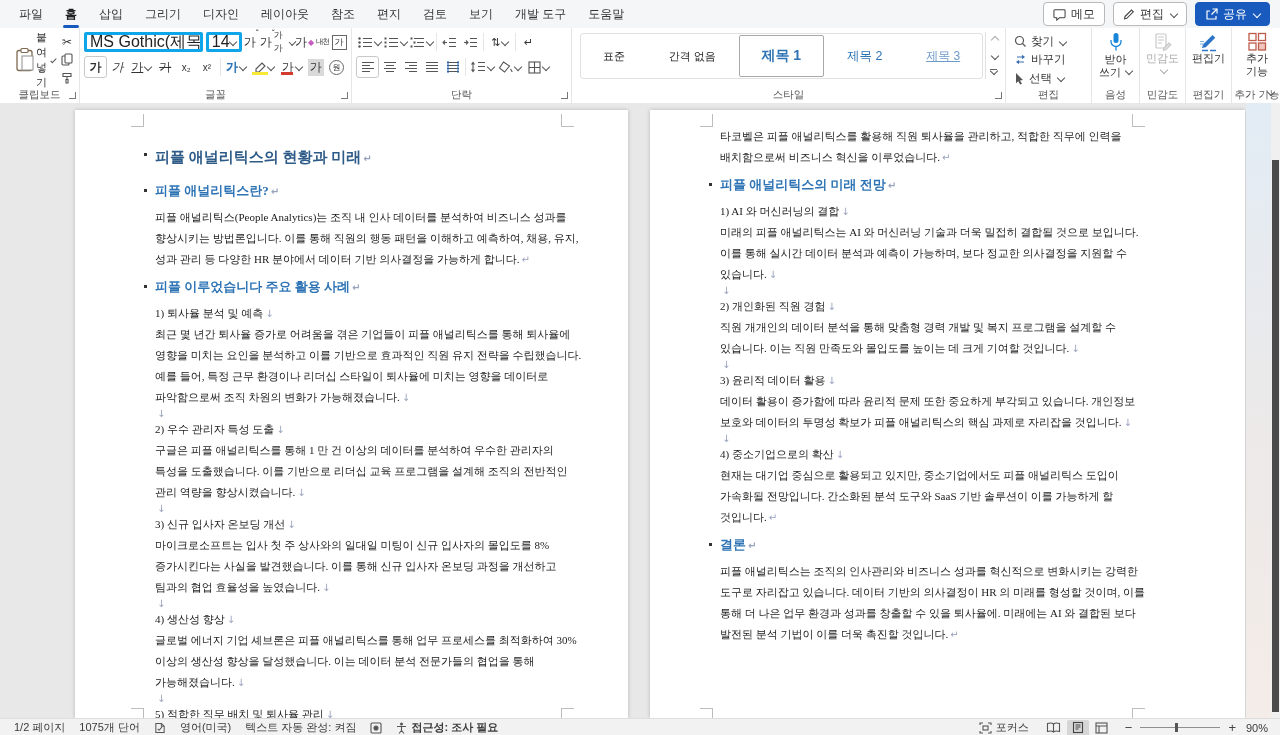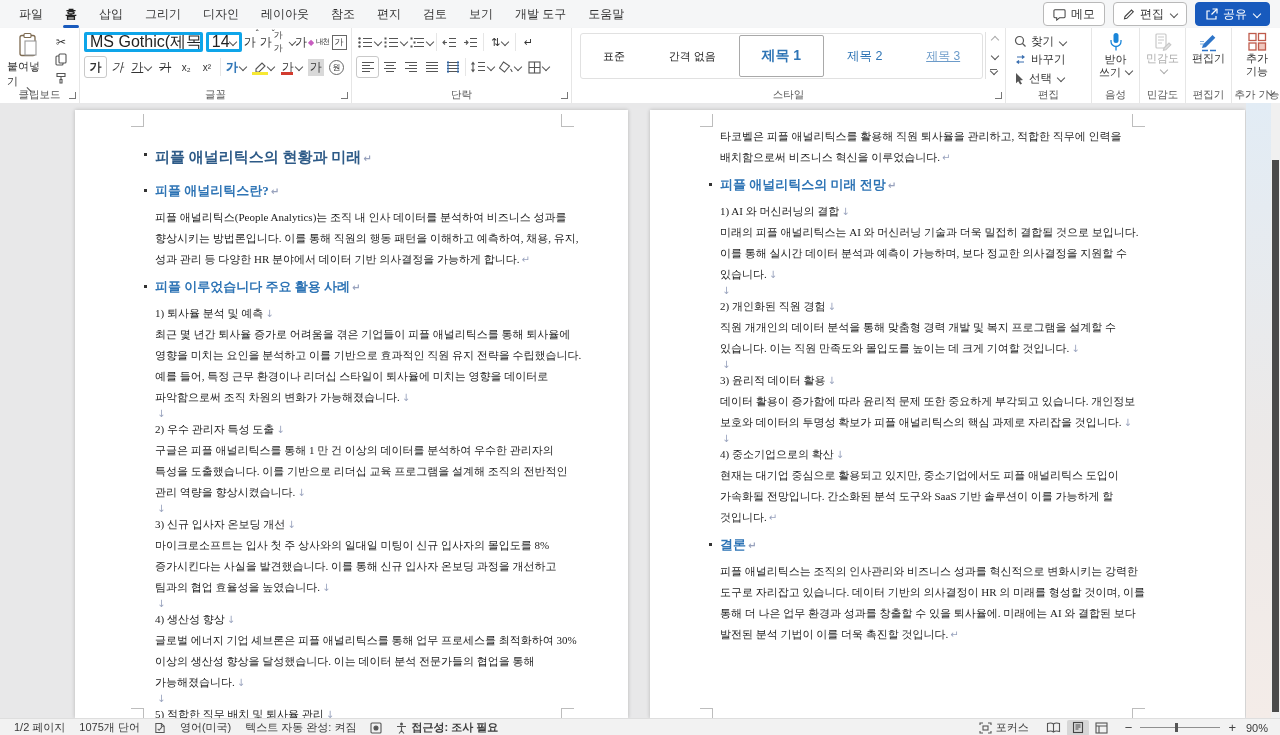--- a/index.html
+++ b/index.html
@@ -22,21 +22,21 @@
   .ribbon{position:absolute;left:0;top:28px;width:1280px;height:75px;background:#fff;border-bottom:1px solid #d0d0d0;box-shadow:0 1px 2px rgba(0,0,0,.08);display:flex;}
   .rgroup{position:relative;border-right:1px solid #e6e6e6;padding:4px 4px 16px 4px;box-sizing:border-box;flex:0 0 auto;}
   .glabel{position:absolute;bottom:1px;left:0;right:0;text-align:center;font-size:10.5px;color:#555;white-space:nowrap;}
   .launcher{position:absolute;right:3px;bottom:4px;width:6px;height:6px;border-right:1px solid #777;border-bottom:1px solid #777;}
   .rbtn{display:inline-flex;align-items:center;justify-content:center;border-radius:3px;color:#333;}
   .ksym{font-size:12px;color:#333;}
   .small20{width:21px;height:20px;}
   .row{display:flex;align-items:center;}
   
   .g-clip{width:80px;display:flex;}
-  .paste{display:flex;flex-direction:column;align-items:center;width:42px;margin-left:3px;}
+  .paste{display:flex;flex-direction:row;align-items:center;width:42px;margin-left:10px;}
   .paste .lbl{font-size:11px;color:#333;margin-top:1px;}
   .clipcol{display:flex;flex-direction:column;gap:1px;margin-left:2px;margin-top:1px;}
   .clipcol .rbtn{width:20px;height:18px;font-size:11px;}
   
   .g-font{width:272px;}
   .combo{height:20px;border:3px solid #0ea5e9;border-radius:2px;display:flex;align-items:center;font-size:16px;color:#222;padding:0 3px;background:#fff;box-sizing:border-box;}
   .combo .chev{margin-left:auto;}
   .fname{width:152px;white-space:nowrap;overflow:hidden;}
   .fsize{width:36px;margin-left:3px;}
   .fx{position:relative;font-size:12px;}

